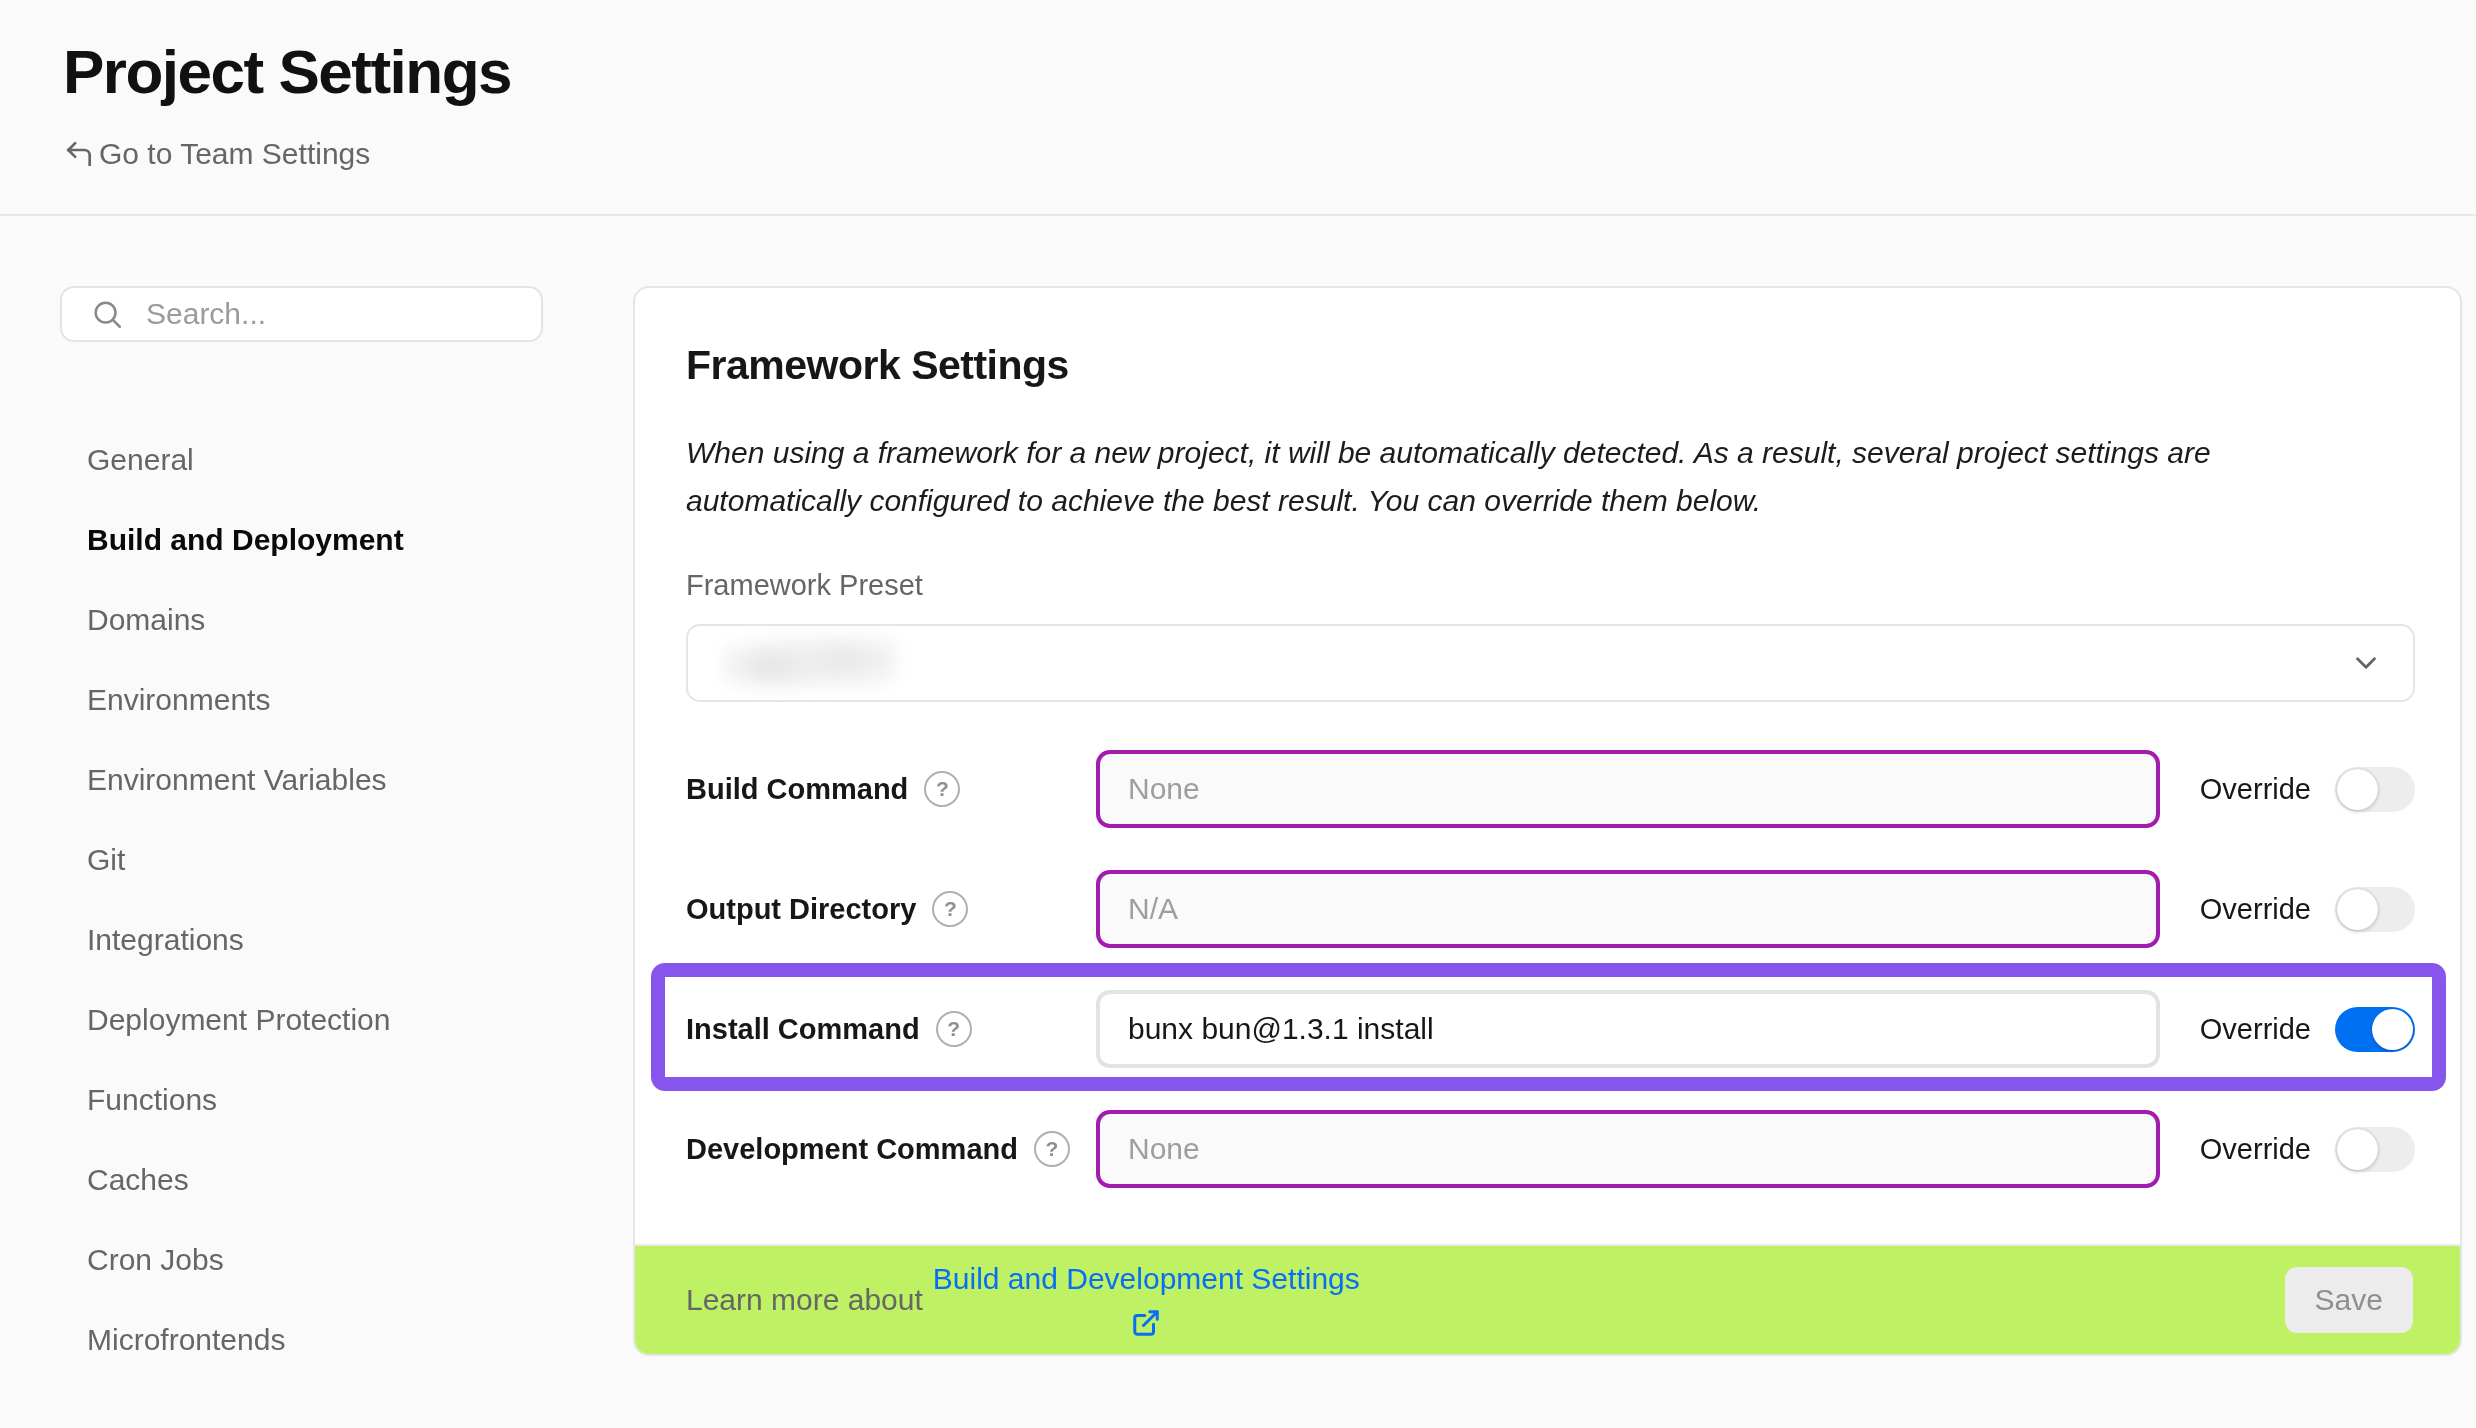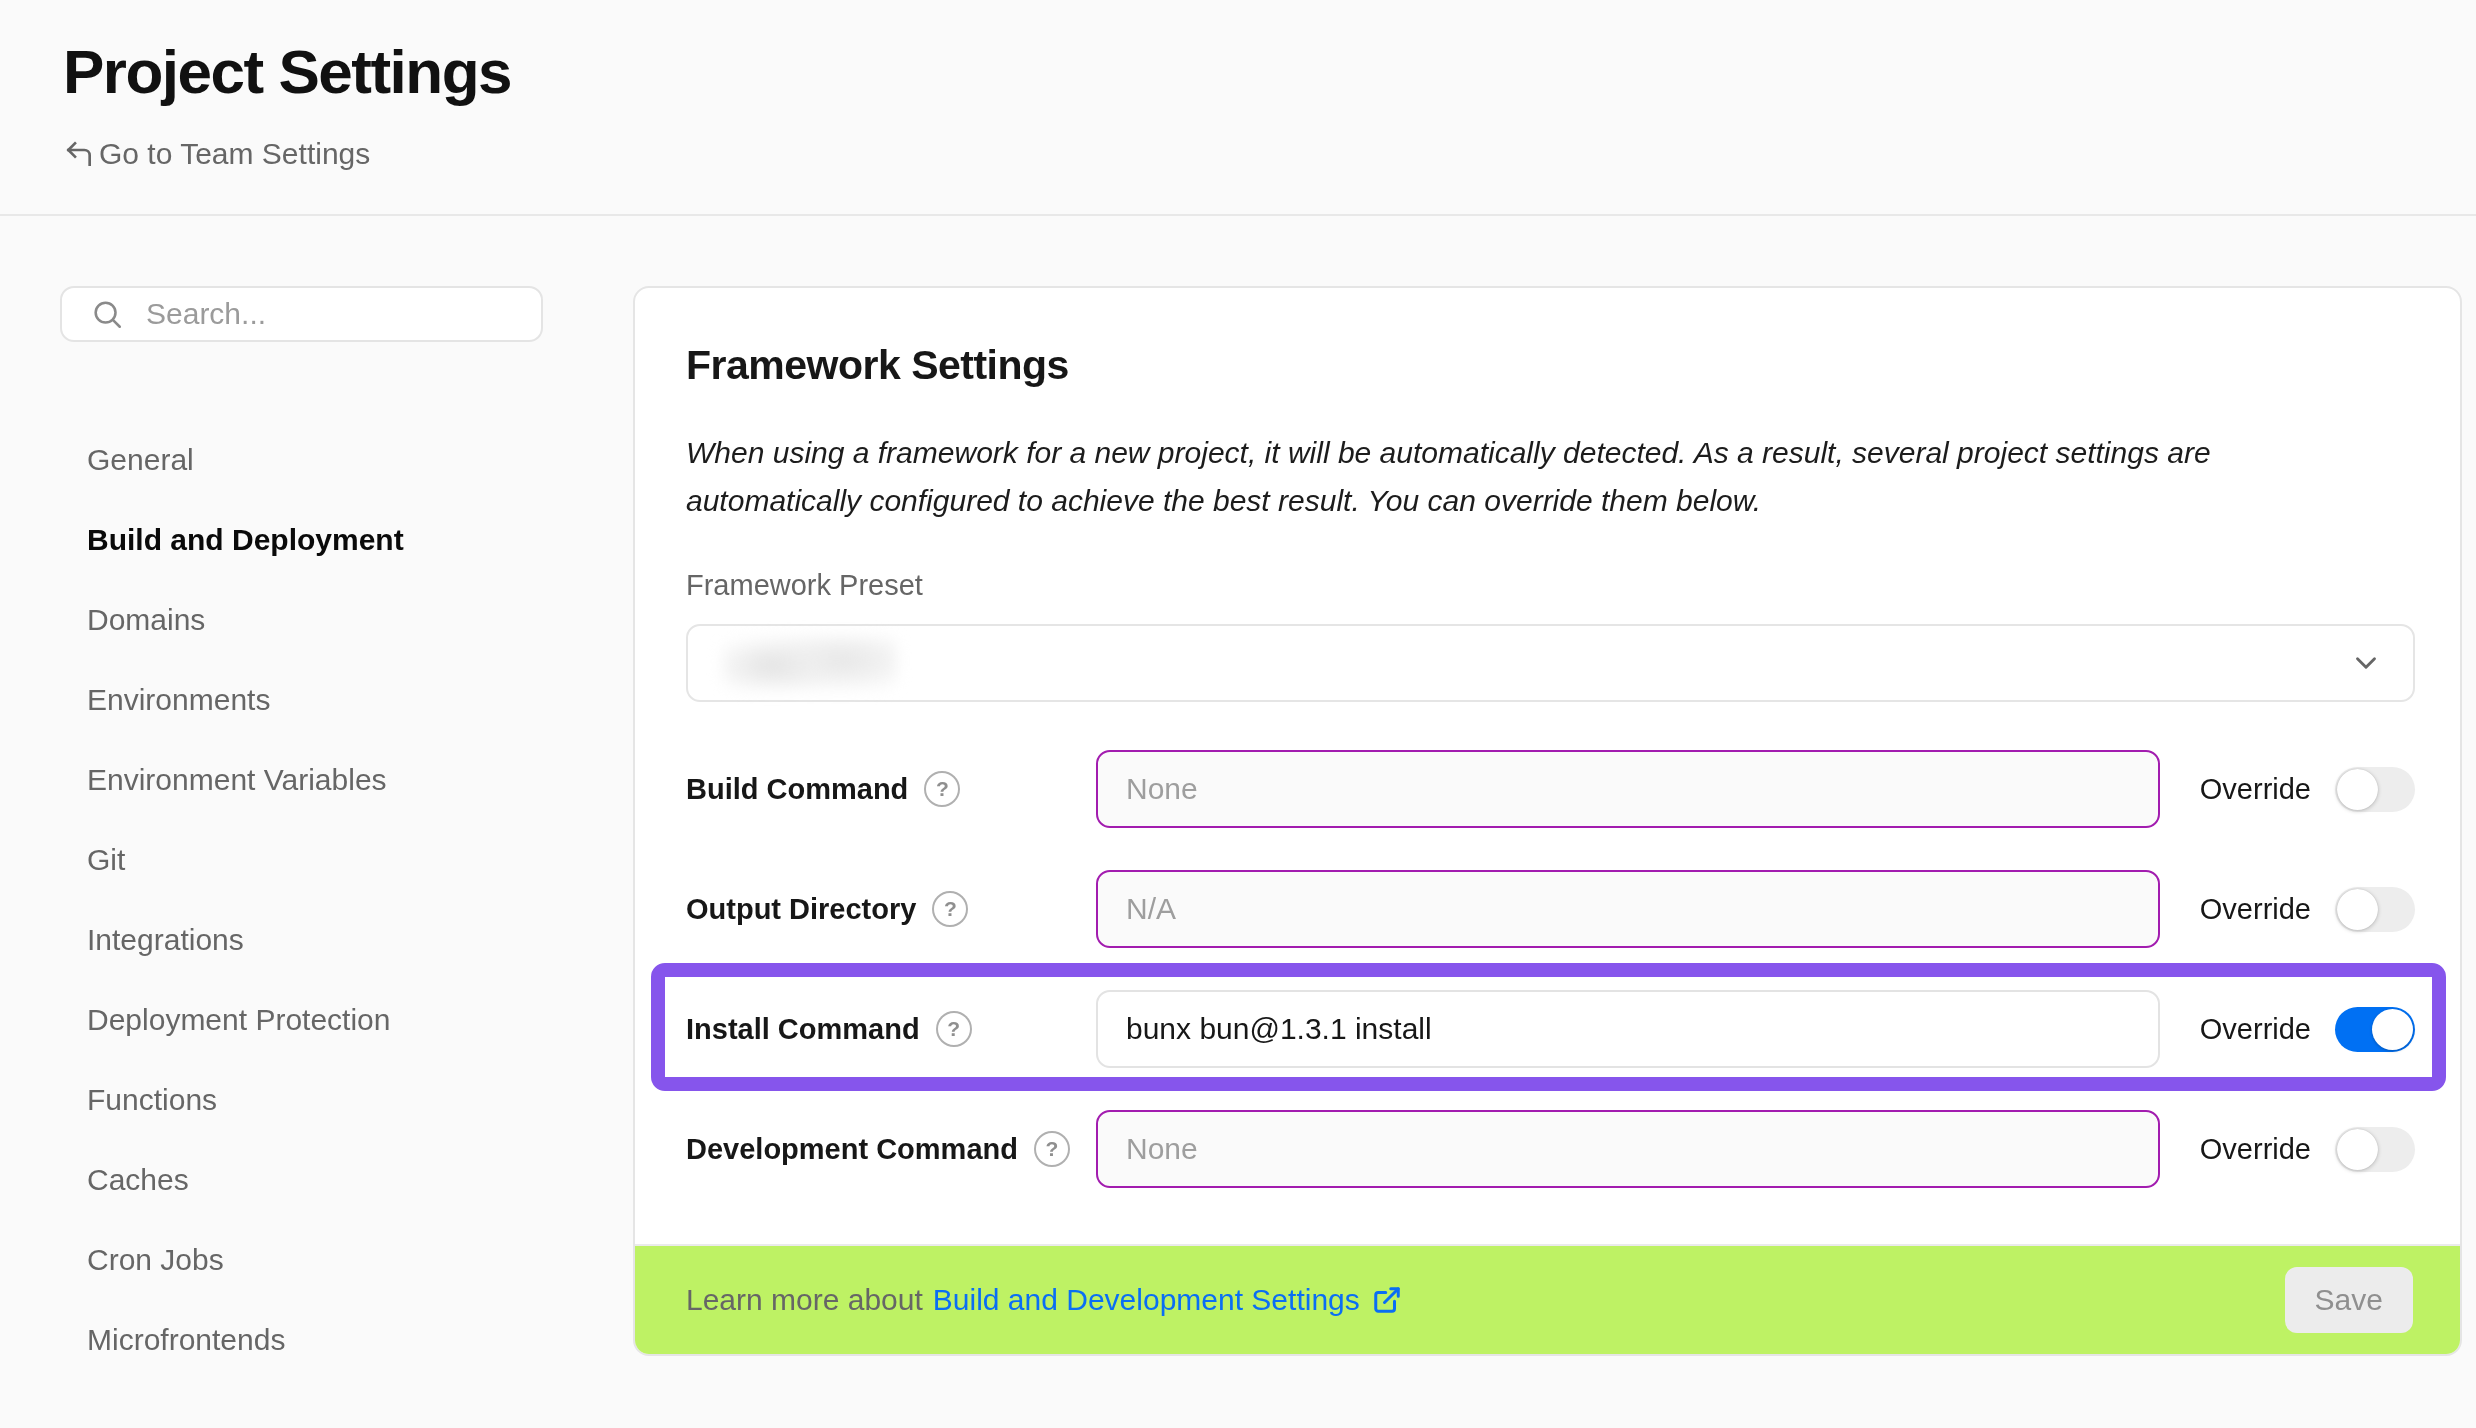--- a/index.html
+++ b/index.html
@@ -74,21 +74,21 @@
     width:410px; flex:none; display:flex; align-items:center; gap:16px;
     font-size:29px; font-weight:600; color:#171717;
   }
   .help {
     width:36px; height:36px; flex:none; border:2px solid #b0b0b0; border-radius:50%;
     color:#8f8f8f; font-size:21px; font-weight:600;
     display:flex; align-items:center; justify-content:center; cursor:default;
   }
   .row-input {
     width:1064px; height:78px; flex:none;
-    background:#fafafa; border:2px solid #a21caf; border-radius:14px;
+    background:#fafafa; border:4px solid #a21caf; border-radius:14px;
     padding:4px 28px; font-family:inherit; font-size:30px; color:#171717; outline:none;
   }
   .row-input::placeholder { color:#9e9e9e; }
   .row.editable .row-input { background:#fff; border-color:#e3e3e3; }
   .override { margin-left:auto; display:flex; align-items:center; gap:24px; }
   .override-label { font-size:29px; color:#171717; }
   .toggle {
     width:80px; height:45px; border-radius:23px; background:#ededed;
     border:none; position:relative; cursor:pointer; flex:none;
   }
@@ -106,21 +106,21 @@
   }
 
   
   .card-footer {
     height:110px; flex:none; background:#bef264; border-top:2px solid #ebebeb;
     border-radius:0 0 14px 14px;
     display:flex; align-items:center; justify-content:space-between; padding:0 47px 0 51px;
   }
   .learn-more { font-size:30px; color:#666; display:flex; align-items:center; gap:10px; }
   .learn-more a {
-    color:var(--link-blue,#0a6ef4); text-decoration:none; display:inline-flex; align-items:center; gap:12px; cursor:pointer;
+    color:var(--link-blue,#0a6ef4); text-decoration:none; display:inline-flex; align-items:center; gap:12px; cursor:pointer;flex-direction:column;
   }
   .save-btn {
     min-width:114px; height:66px; padding:0 30px; border:none; border-radius:12px;
     background:#ececec; color:#8f8f8f; font-family:inherit; font-size:30px; cursor:default;
   }
 </style>
 </head>
 <body>
 
 <div class="header">

